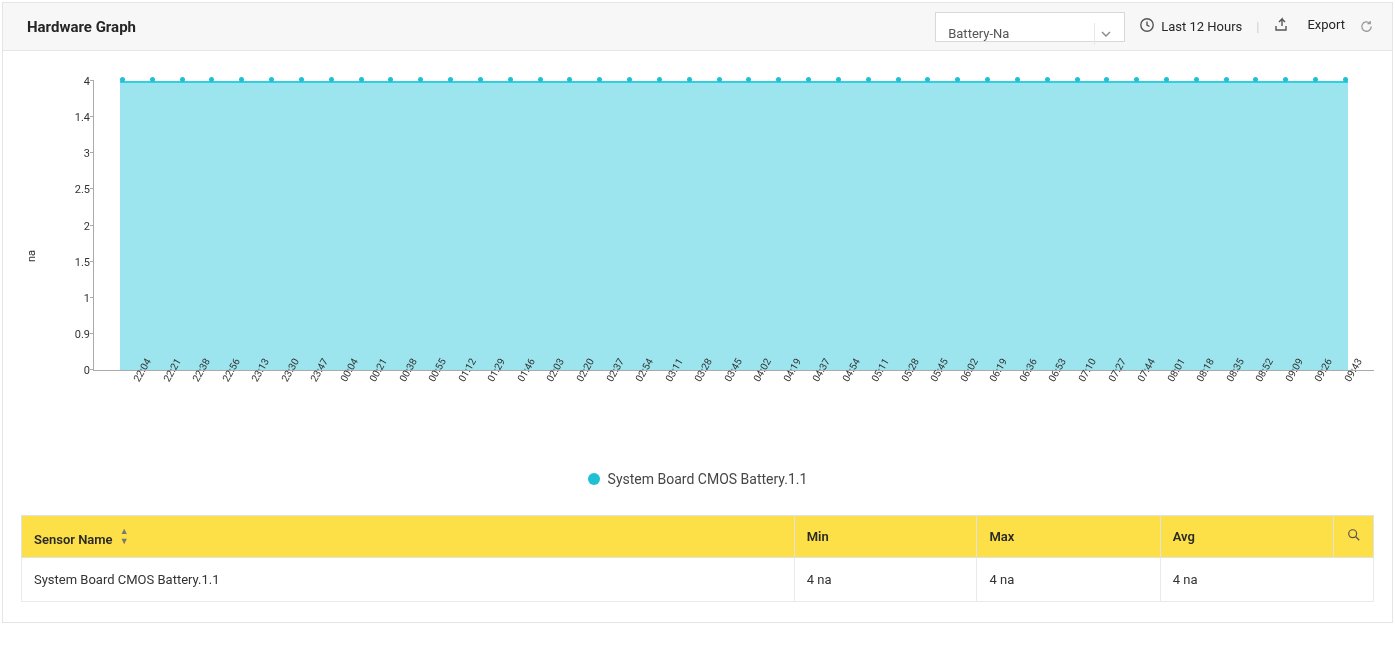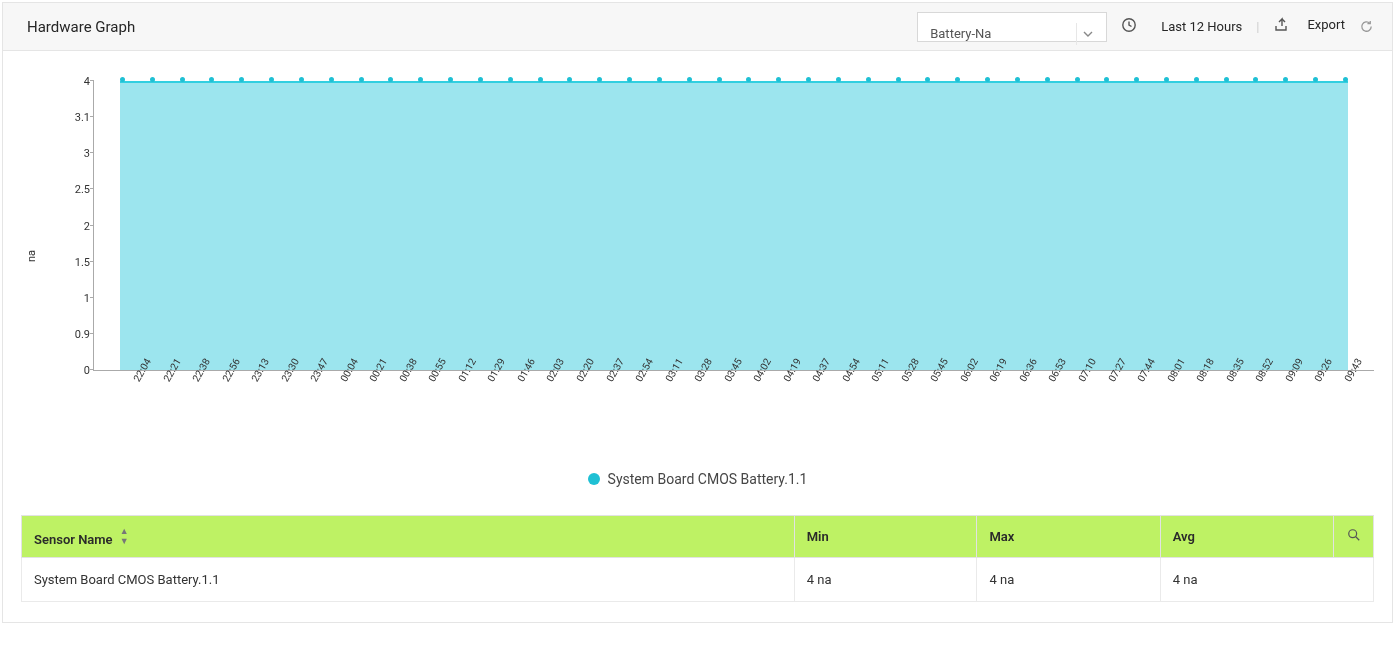--- a/index.html
+++ b/index.html
@@ -17,21 +17,21 @@
   .panel-header {
     display: flex;
     align-items: center;
     justify-content: space-between;
     background: #f7f7f7;
     border-bottom: 1px solid #e5e5e5;
     padding: 10px 18px 10px 24px;
     height: 48px;
   }
   .panel-title {
-    font-weight: 400;
+    font-weight: 700;
     font-size: 15px;
     color: #262626;
   }
   .header-right {
     display: flex;
     align-items: center;
     gap: 14px;
   }
   .dropdown {
     display: flex;
@@ -52,21 +52,21 @@
     justify-content: center;
     width: 22px;
     height: 22px;
     border-left: 1px solid #e7e7e7;
     margin-left: 8px;
     color: #888;
   }
   .time-range {
     display: flex;
     align-items: center;
-    gap: 24px;
+    gap: 6px;
     color: #262626;
     cursor: pointer;
   }
   .icon-stroke { stroke: #555; fill: none; stroke-width: 1.4; }
   .sep {
     color: #cfcfcf;
   }
   .export-btn {
     display: flex;
     align-items: flex-start;
@@ -181,21 +181,21 @@
 
   .table-wrap {
     padding: 0 18px 20px 18px;
   }
   table {
     width: 100%;
     border-collapse: collapse;
     font-size: 13px;
   }
   thead th {
-    background: #bef264;
+    background: #fde047;
     border: 1px solid #e2e2e2;
     text-align: left;
     font-weight: 600;
     color: #2a2a2a;
     padding: 10px 12px;
   }
   thead th.search-col {
     width: 40px;
     text-align: center;
   }
@@ -274,21 +274,21 @@
           <div class="y-tick" style="bottom: 25%;">1</div>
           <div class="y-tick-line" style="bottom: 25%;"></div>
           <div class="y-tick" style="bottom: 37.5%; margin-top: 44px;">1.5</div>
           <div class="y-tick-line" style="bottom: 37.5%;"></div>
           <div class="y-tick" style="bottom: 50%;">2</div>
           <div class="y-tick-line" style="bottom: 50%;"></div>
           <div class="y-tick" style="bottom: 62.5%;">2.5</div>
           <div class="y-tick-line" style="bottom: 62.5%;"></div>
           <div class="y-tick" style="bottom: 75%;">3</div>
           <div class="y-tick-line" style="bottom: 75%;"></div>
-          <div class="y-tick" style="bottom: 87.5%;">3.1</div>
+          <div class="y-tick" style="bottom: 87.5%;">1.4</div>
           <div class="y-tick-line" style="bottom: 87.5%;"></div>
           <div class="y-tick" style="bottom: 100%;">4</div>
           <div class="y-tick-line" style="bottom: 100%;"></div>
           <div class="area-fill" style="left: 26px; right: 26px; bottom: 0px; height: 100%;"></div>
           <div class="dots-row" style="bottom: calc(100% - 2px);">
             <div class="dot"></div>
             <div class="dot"></div>
             <div class="dot"></div>
             <div class="dot"></div>
             <div class="dot"></div>

